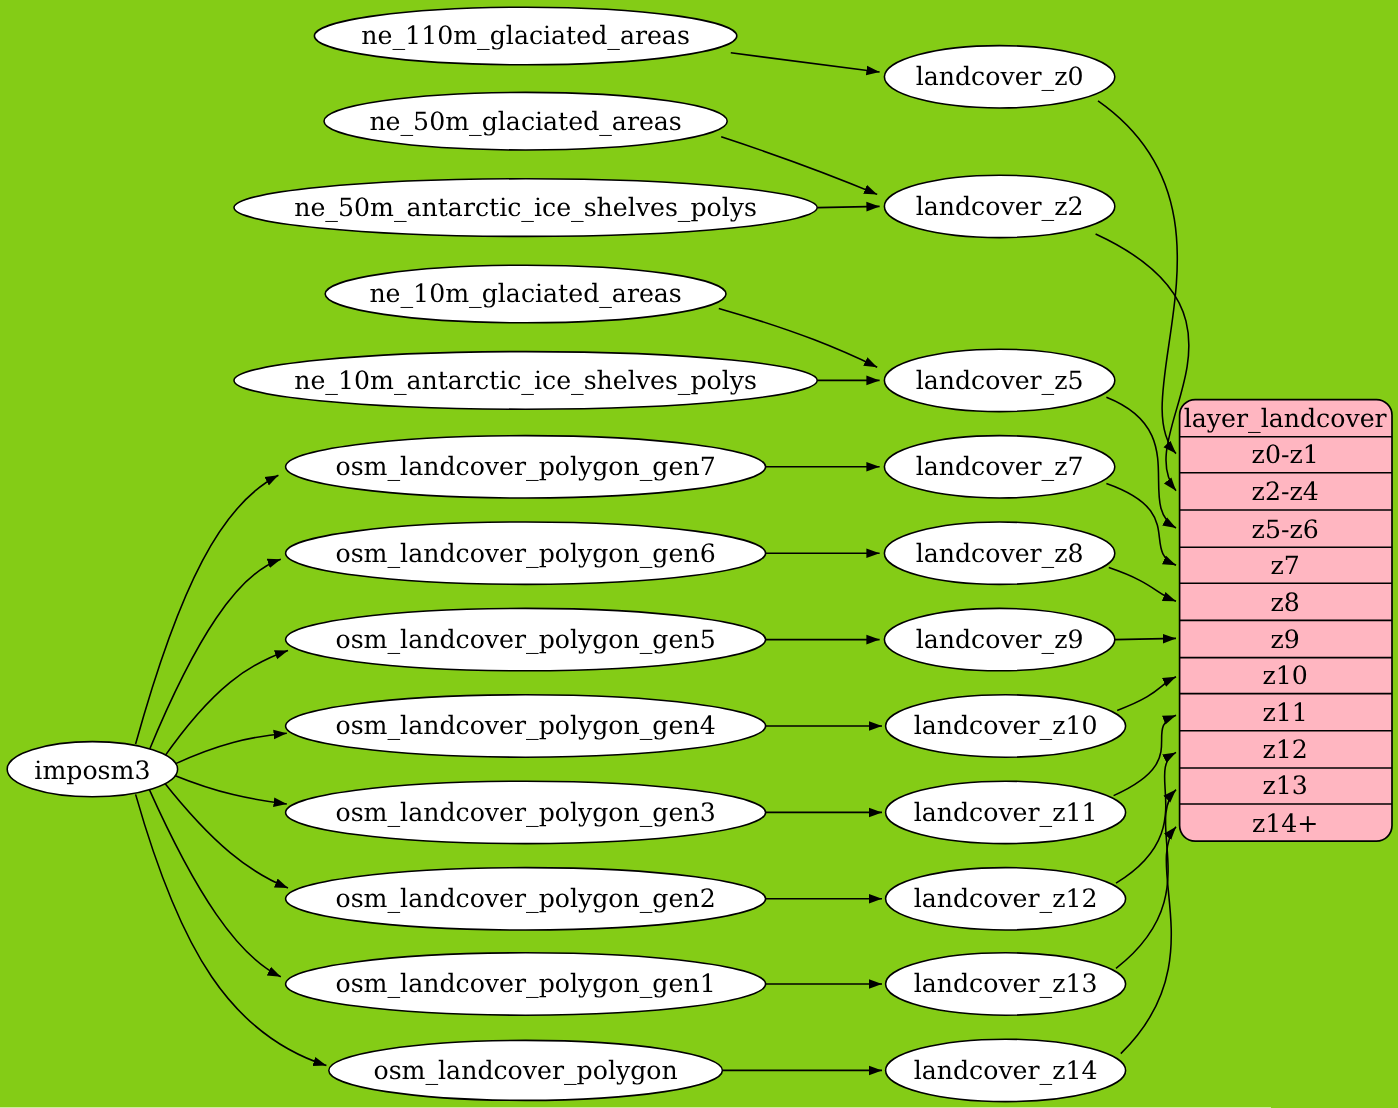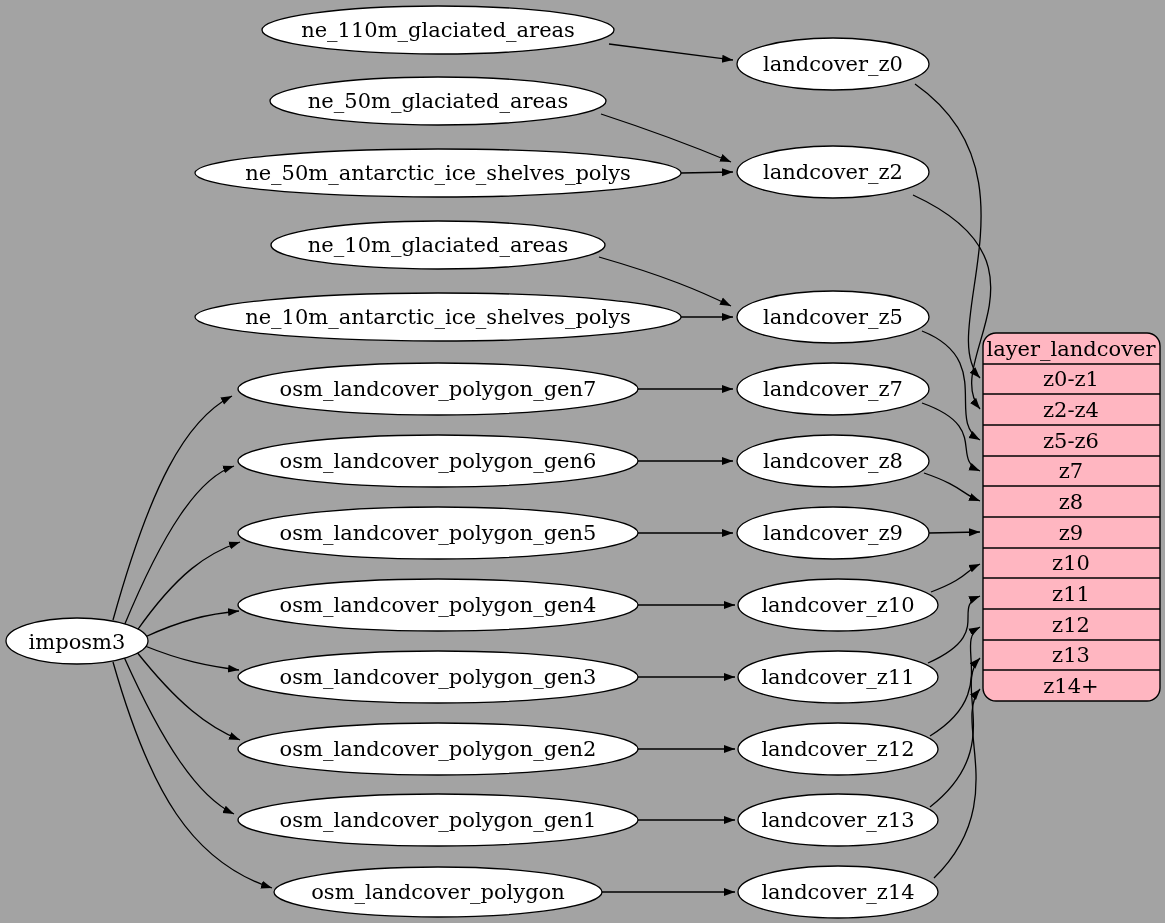--- a/index.html
+++ b/index.html
@@ -4,21 +4,21 @@
 <style>
   html, body {
     margin: 0;
     padding: 0;
     background: #ffffff;
   }
   .canvas-wrap {
     width: 1165px;
     height: 923px;
     position: relative;
-    background: #a3a3a3;
+    background: #84cc16;
   }
   svg {
     display: block;
     font-family: "DejaVu Serif", "Liberation Serif", serif;
   }
   .node-ellipse {
     fill: #ffffff;
     stroke: #000000;
     stroke-width: 1.3;
   }

